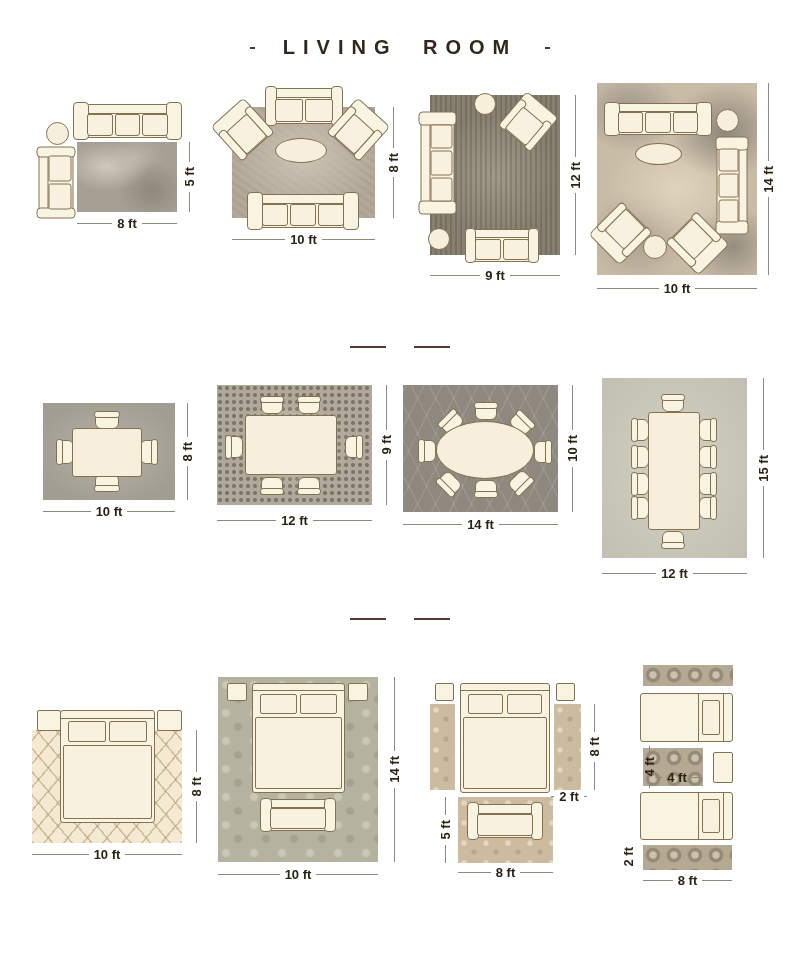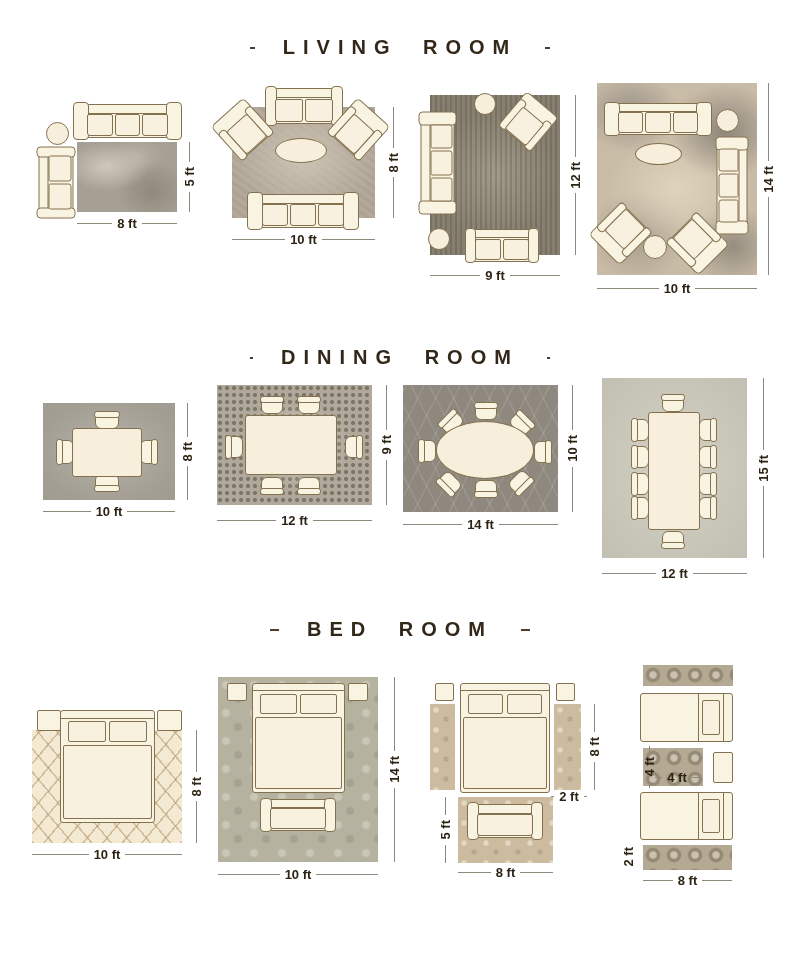--- a/index.html
+++ b/index.html
@@ -275,21 +275,20 @@
       </div>
     <div class="dim dim-v" style="left:760px;top:83px;height:192px;">
         <i class="dl"></i>
         <span class="dt">14 ft</span>
         <i class="dl"></i>
       </div>
   </div>
 
   <div class="heading" style="left:250px;top:346px;width:300px;">
     <i class="hline"></i>
-    <span class="htext">DINING ROOM</span>
     <i class="hline"></i>
   </div>
 
   <div class="grp">
     <div class="rug rx-plain" style="left:43px;top:403px;width:132px;height:97px;"></div>
     <div class="fur dchair" style="left:95px;top:413px;width:24px;height:16px;"></div>
     <div class="fur dchair" style="left:95px;top:474px;width:24px;height:16px;transform:rotate(180deg);"></div>
     <div class="fur dchair" style="left:54px;top:444px;width:24px;height:16px;transform:rotate(-90deg);"></div>
     <div class="fur dchair" style="left:136px;top:444px;width:24px;height:16px;transform:rotate(90deg);"></div>
     <div class="fur tbl" style="left:72px;top:428px;width:70px;height:49px;z-index:4;"></div>
@@ -369,21 +368,20 @@
       </div>
     <div class="dim dim-v" style="left:755px;top:378px;height:180px;">
         <i class="dl"></i>
         <span class="dt">15 ft</span>
         <i class="dl"></i>
       </div>
   </div>
 
   <div class="heading" style="left:270px;top:618px;width:260px;">
     <i class="hline"></i>
-    <span class="htext">BED ROOM</span>
     <i class="hline"></i>
   </div>
 
   <div class="grp">
     <div class="rug rx-diamond" style="left:32px;top:730px;width:150px;height:113px;"></div>
     <div class="fur nstand" style="left:37px;top:710px;width:24px;height:21px;"></div>
     <div class="fur nstand" style="left:157px;top:710px;width:25px;height:21px;"></div>
     <div class="fur bed" style="left:60px;top:710px;width:95px;height:113px;">
         <span class="hb"></span>
         <span class="pil p1"></span>

